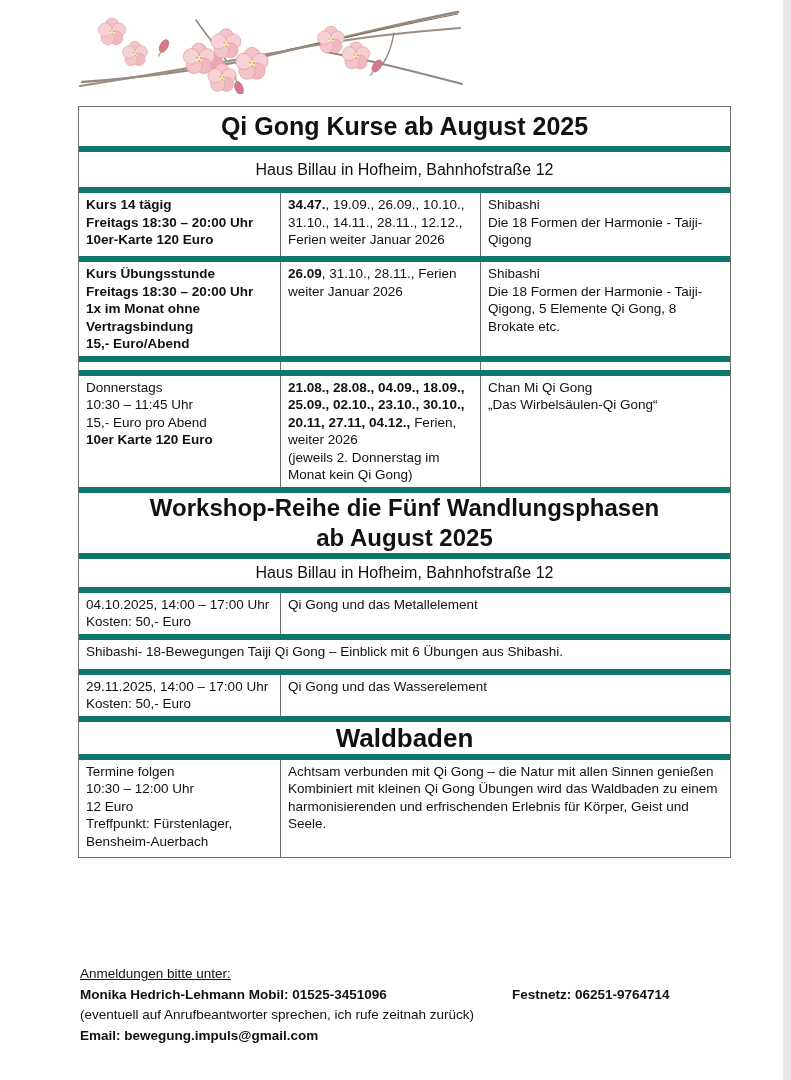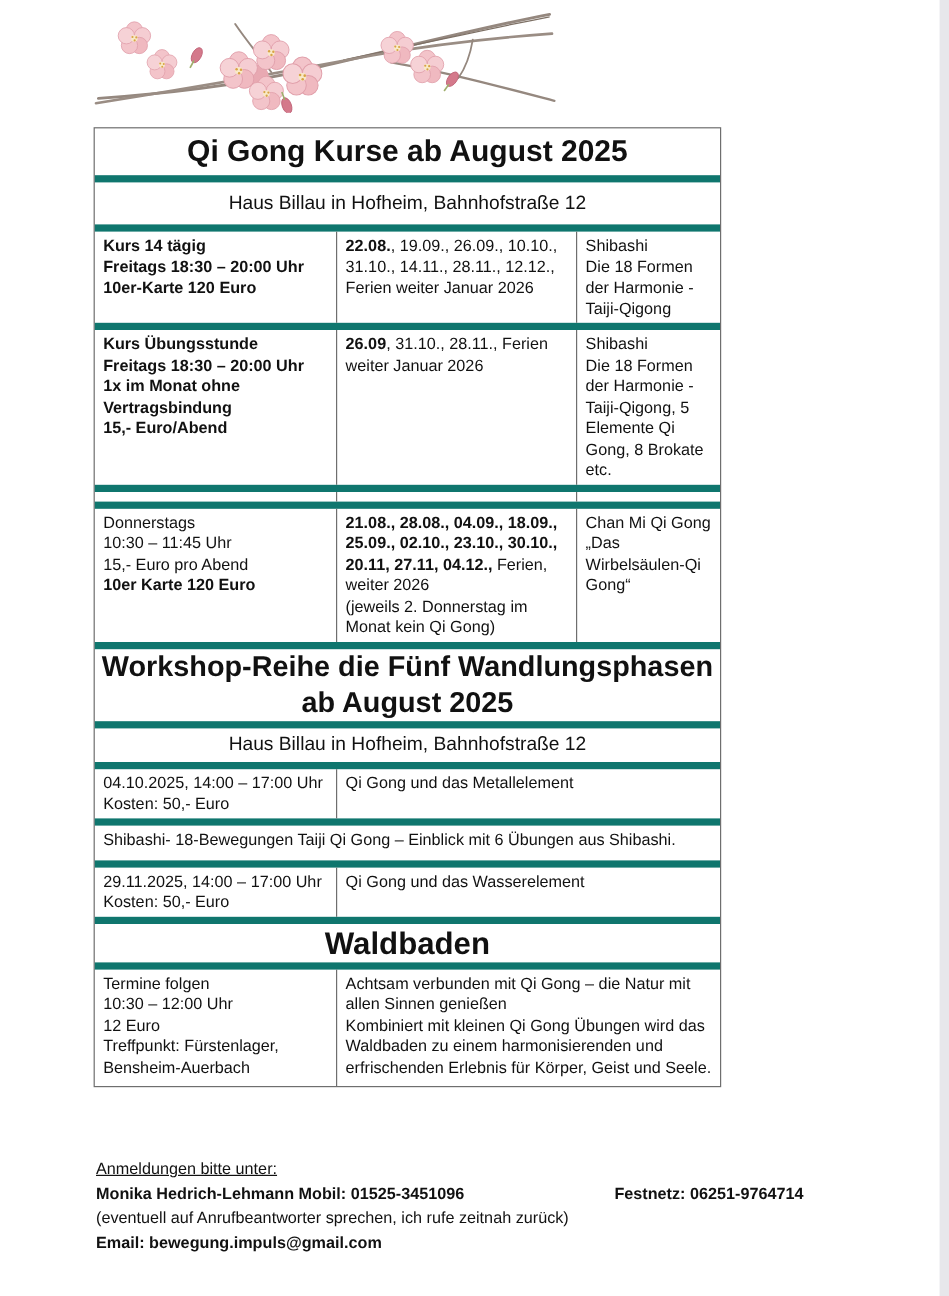--- a/index.html
+++ b/index.html
@@ -5,21 +5,21 @@
   html,body{margin:0;padding:0;background:#ffffff;}
   .page{
     position:relative;width:791px;height:1080px;background:#ffffff;overflow:hidden;
     font-family:"Liberation Sans", sans-serif;color:#111111;
   }
   .edge-strip{position:absolute;right:0;top:0;width:8px;height:100%;background:#e7e7eb;}
   .blossom{position:absolute;left:76px;top:2px;width:388px;height:92px;}
 
   
   .doc{
-    position:absolute;left:78px;top:106px;width:523px;
+    position:absolute;left:78px;top:106px;width:653px;
     border:1px solid #6e6e6e;box-sizing:border-box;background:#fff;
   }
   .row{display:flex;border-top:6px solid #0f766e;box-sizing:border-box;}
   .row:first-child{border-top:none;}
   .cell{box-sizing:border-box;padding:3px 7px 3px 7px;font-size:13.5px;line-height:17.5px;}
   .c1{flex:0 0 202px;border-right:1px solid #6e6e6e;}
   .c2{flex:0 0 200px;border-right:1px solid #6e6e6e;}
   .c3{flex:1 1 auto;}
   .cR{flex:1 1 auto;}
   .center-row{justify-content:center;align-items:center;text-align:center;}
@@ -104,21 +104,21 @@
       <span class="venue">Haus Billau in Hofheim, Bahnhofstraße 12</span>
     </div>
 
     <div class="row row-r1">
       <div class="cell c1 b">
         <span class="line">Kurs 14 tägig</span>
         <span class="line">Freitags 18:30 – 20:00 Uhr</span>
         <span class="line">10er-Karte 120 Euro</span>
       </div>
       <div class="cell c2">
-        <span class="b">22.08.</span><span>, 19.09., 26.09., 10.10., 31.10., 14.11., 28.11., 12.12., Ferien weiter Januar 2026</span>
+        <span class="b">34.47.</span><span>, 19.09., 26.09., 10.10., 31.10., 14.11., 28.11., 12.12., Ferien weiter Januar 2026</span>
       </div>
       <div class="cell c3">
         <span class="line">Shibashi</span>
         <span class="line">Die 18 Formen der Harmonie - Taiji-Qigong</span>
       </div>
     </div>
 
     <div class="row row-r2">
       <div class="cell c1 b">
         <span class="line">Kurs Übungsstunde</span>

